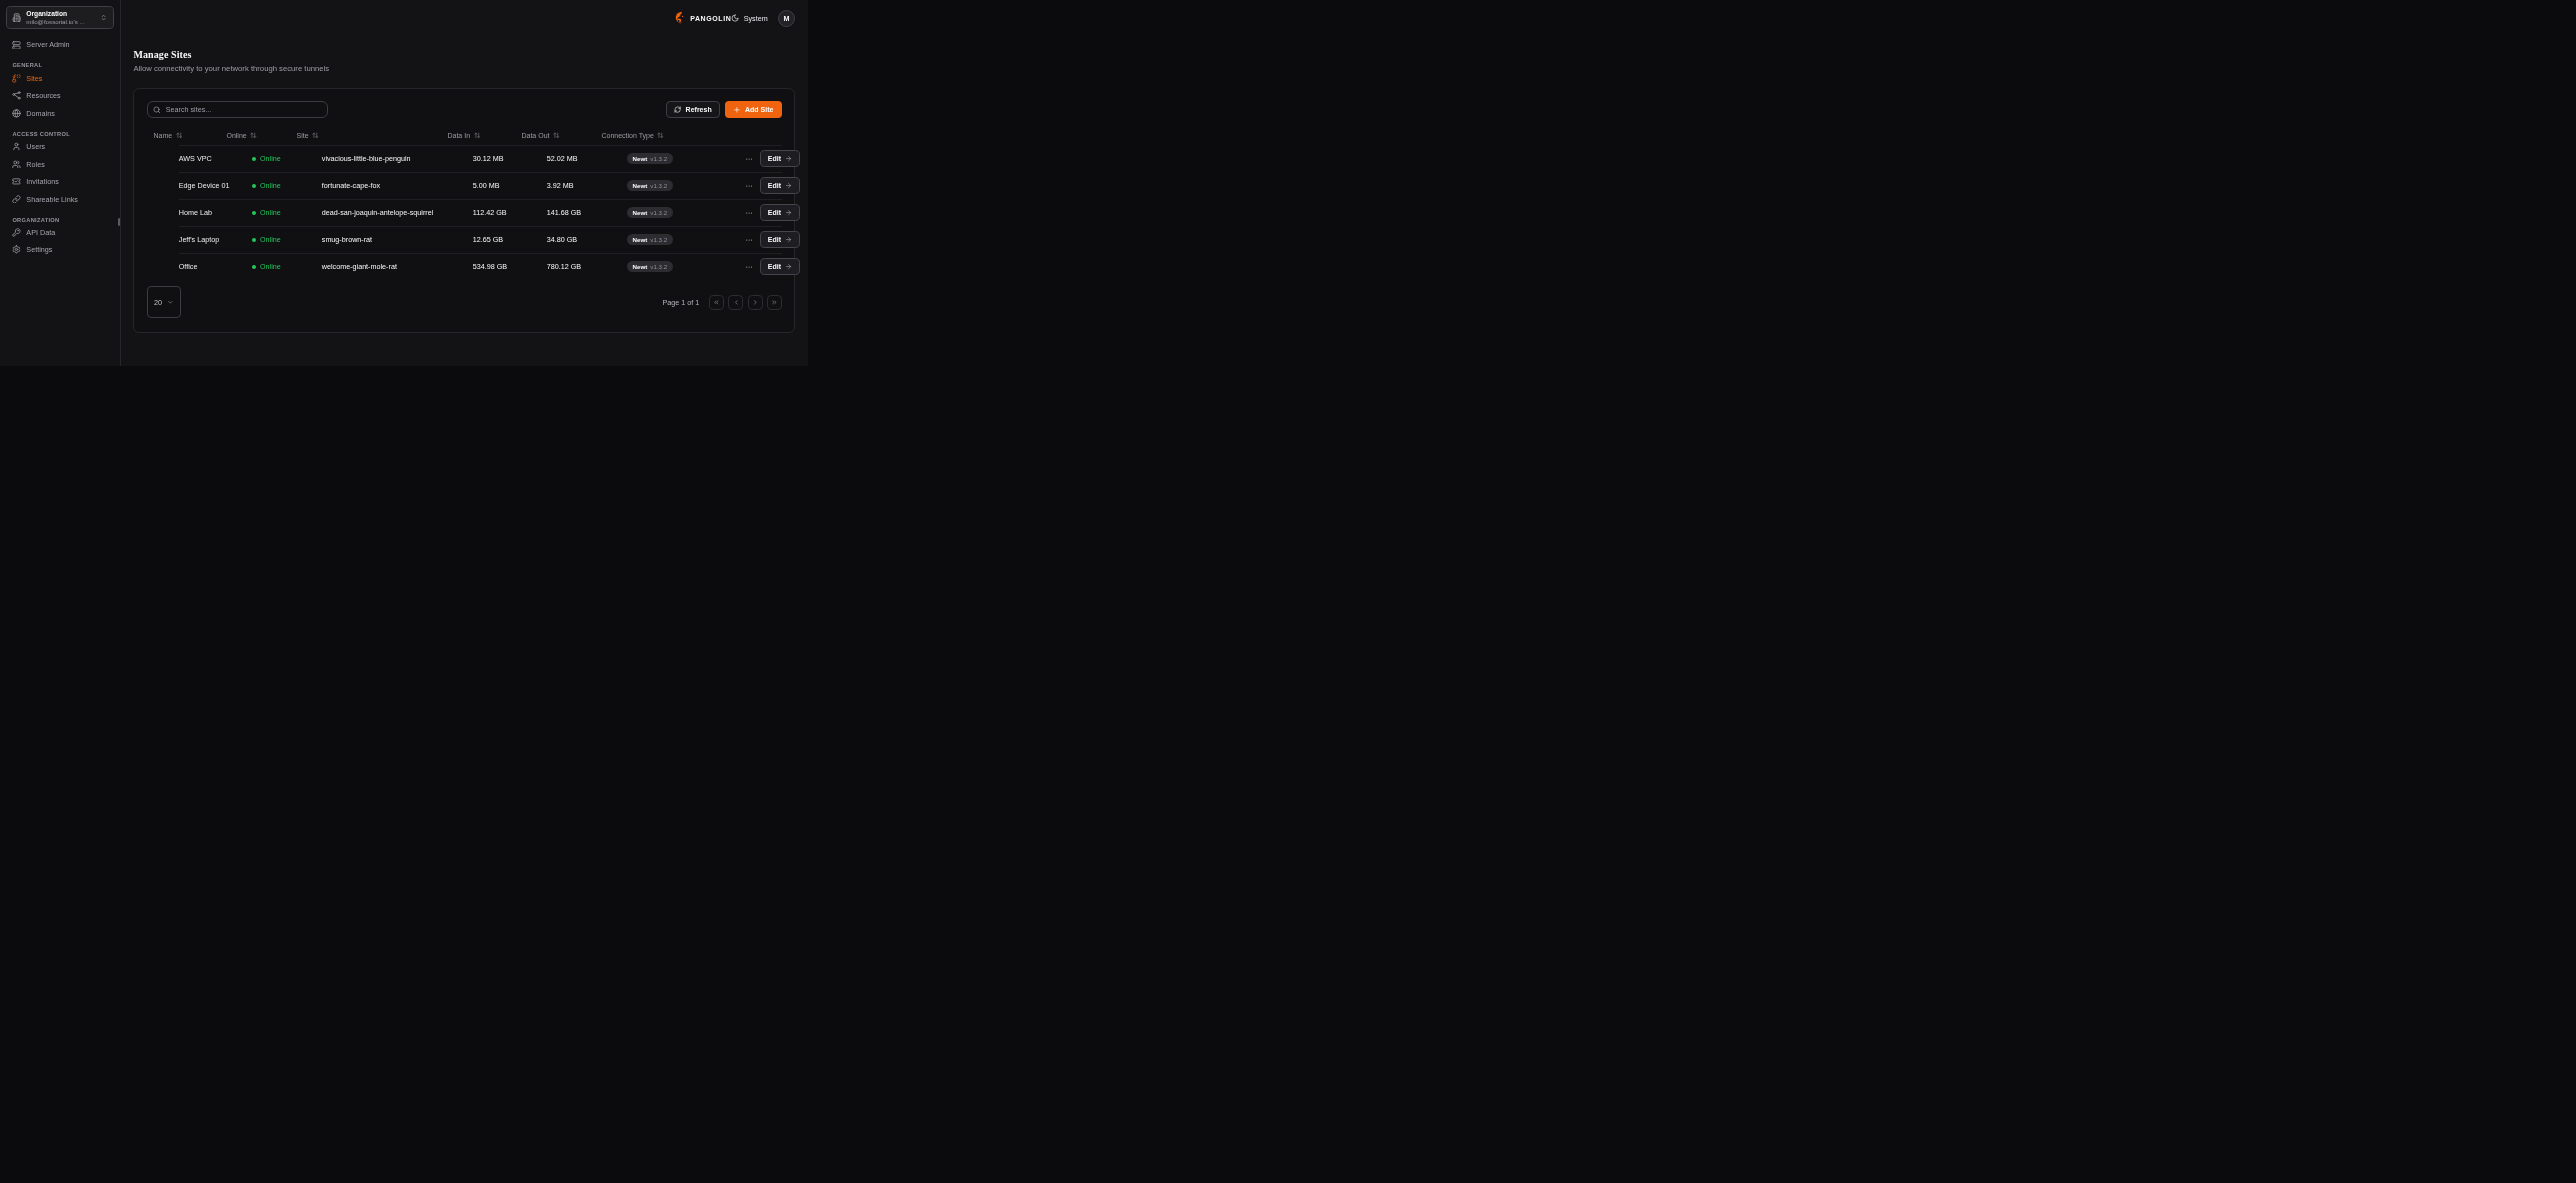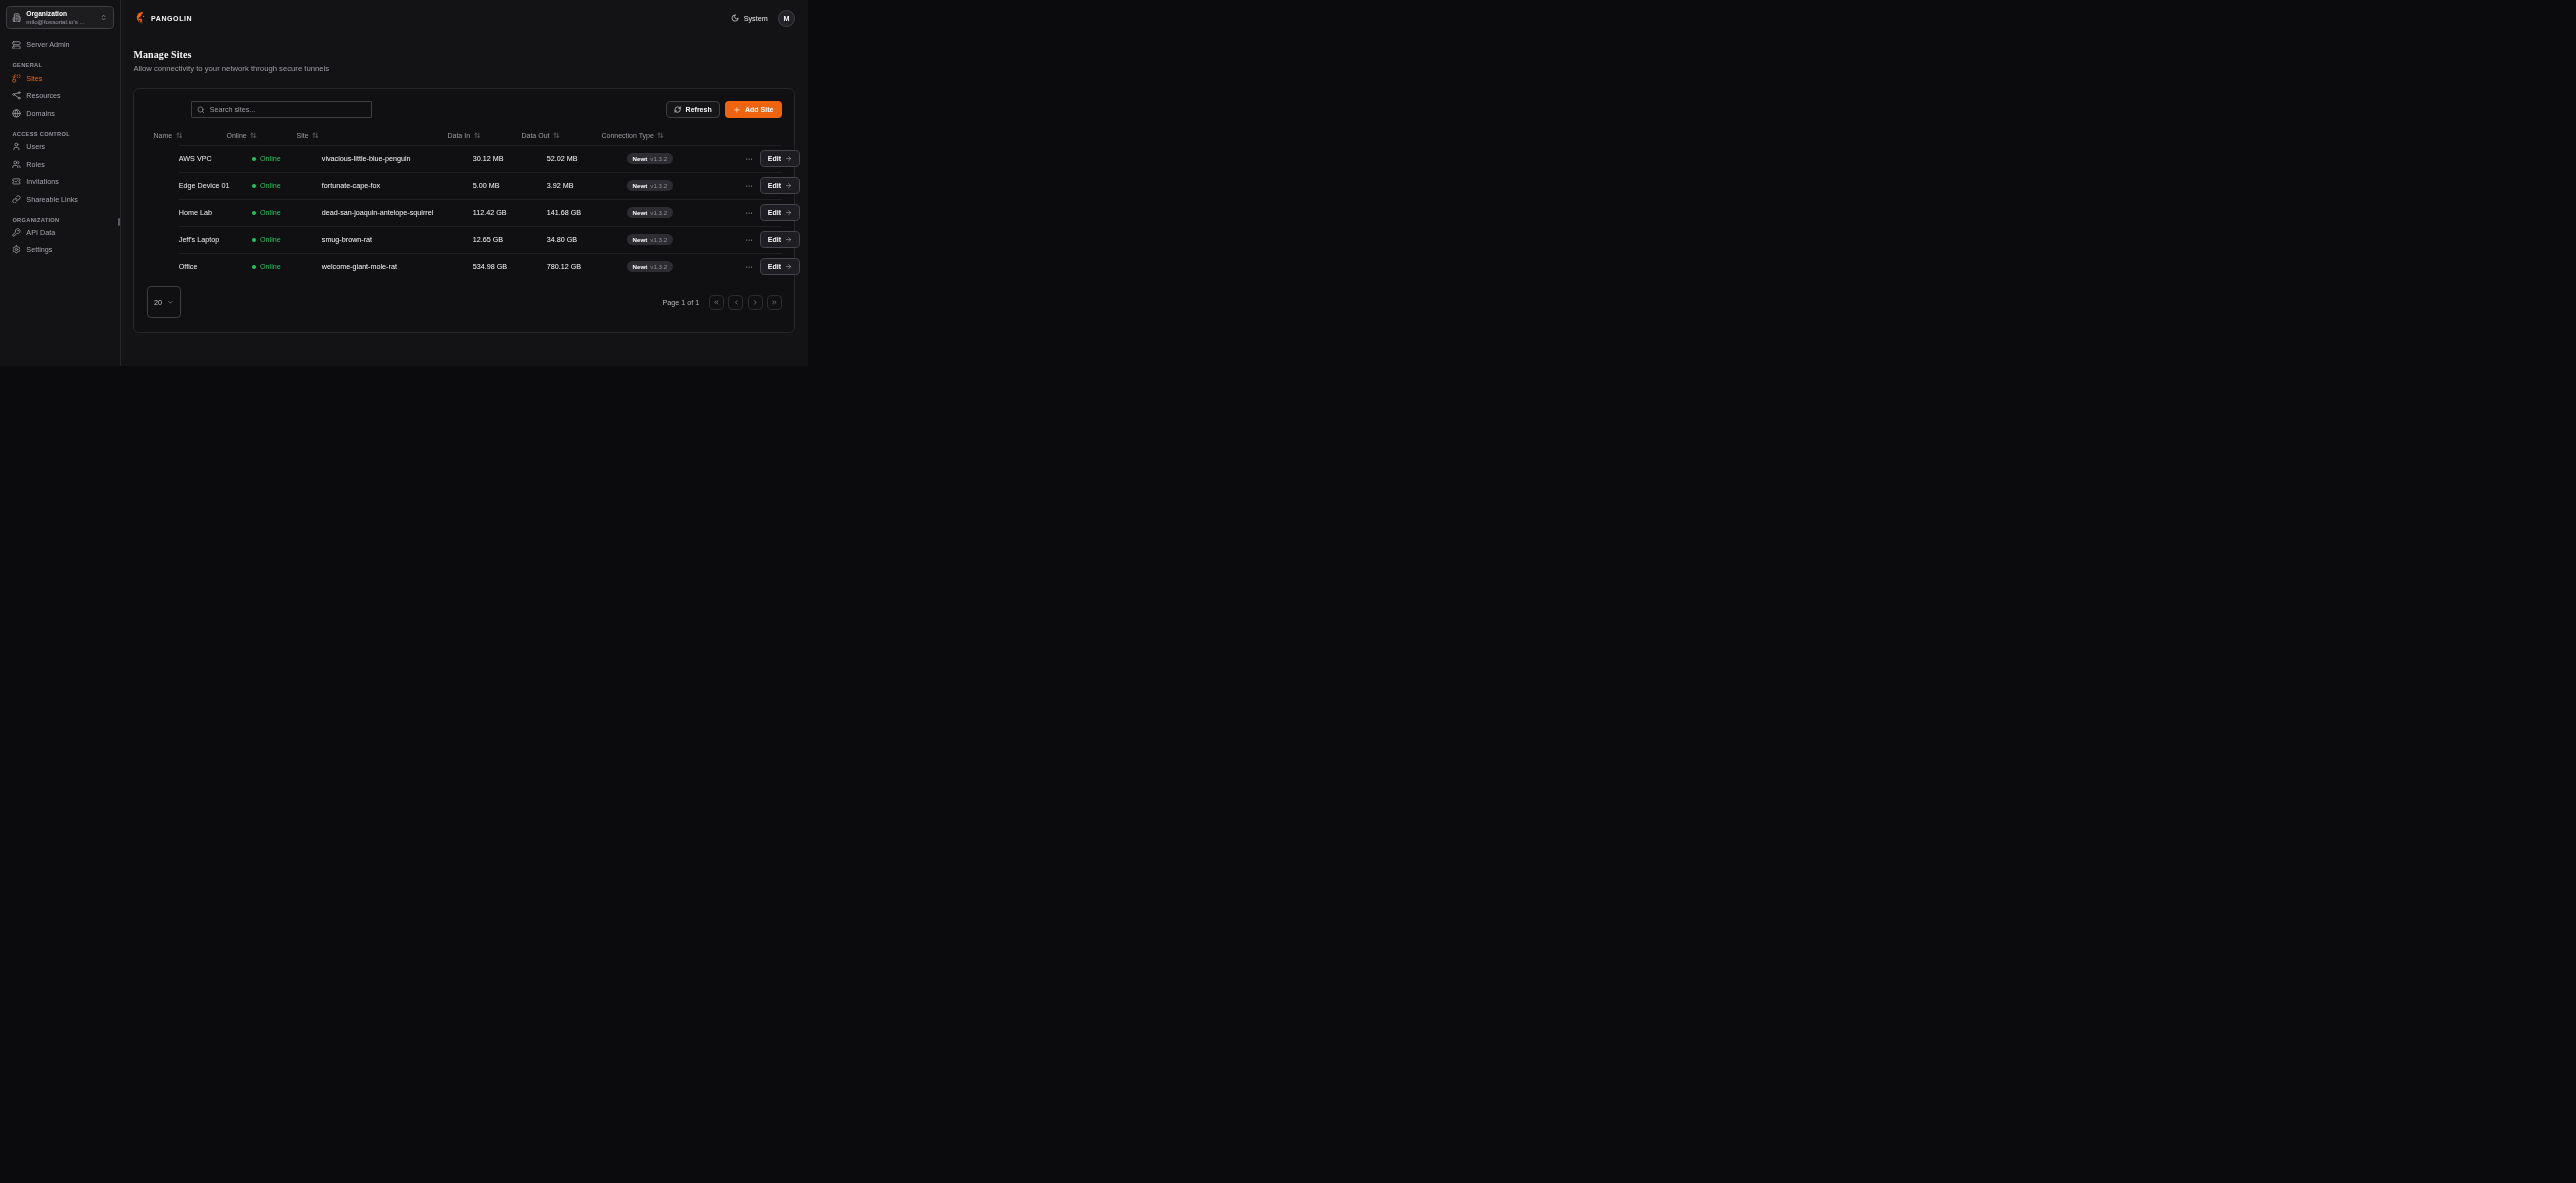--- a/index.html
+++ b/index.html
@@ -37,21 +37,21 @@
     margin:8.8px 4.1px 1px 4.1px; font-size:5.7px; font-weight:700;
     letter-spacing:0.3px; color:#94949c;
   }
   .scroll-thumb {
     position:absolute; right:0.5px; top:218px; width:1.5px; height:7.7px;
     background:#5a5a61; border-radius:1px;
   }
 
   
   .main { flex:1; display:flex; flex-direction:column; min-width:0; }
-  .topbar { height:37px; display:flex; align-items:center; justify-content:space-between; padding:0 13px; }
+  .topbar { height:37px; display:flex; align-items:center; justify-content:flex-end; padding:0 13px; }
   .brand { display:flex; align-items:center; gap:3.6px; }
   .wordmark { font-size:7px; font-weight:700; letter-spacing:0.6px; color:#fafafa; }
   .topbar-right { display:flex; align-items:center; gap:10.3px; }
   .theme-toggle { display:flex; align-items:center; gap:4.1px; color:#ececf0; font-size:7.2px; cursor:pointer; }
   .theme-toggle .icon { color:#ececf0; }
   .avatar {
     width:17px; height:17px; border-radius:50%;
     background:#232327; border:0.5px solid #3f3f46;
     display:flex; align-items:center; justify-content:center;
     font-weight:700; font-size:7.2px; color:#fafafa; cursor:pointer;
@@ -62,21 +62,21 @@
   .page-subtitle { margin-top:3.6px; font-size:7.7px; color:#9d9da5; }
 
   .card {
     margin-top:15px; border:0.5px solid #26262a; border-radius:6.2px;
     background:#101012; padding:12px 12.4px 13.4px 12.4px;
   }
   .card-toolbar { display:flex; align-items:center; }
   .search-box {
     display:flex; align-items:center; gap:4.6px;
     width:181px; height:17.5px; padding:0 5.7px;
-    border:0.5px solid #3c3c43; border-radius:1px; color:#9d9da5;margin-left:44px;
+    border:0.5px solid #3c3c43; border-radius:6px; color:#9d9da5;
   }
   .search-box input {
     background:transparent; border:none; outline:none; color:#e4e4e8;
     font-size:7.2px; width:100%; font-family:inherit;
   }
   .search-box input::placeholder { color:#9d9da5; }
   .toolbar-spacer { flex:1; }
   .btn {
     display:inline-flex; align-items:center; gap:4.1px; height:17.5px;
     border-radius:4.1px; font-size:7px; font-weight:600; cursor:pointer;

